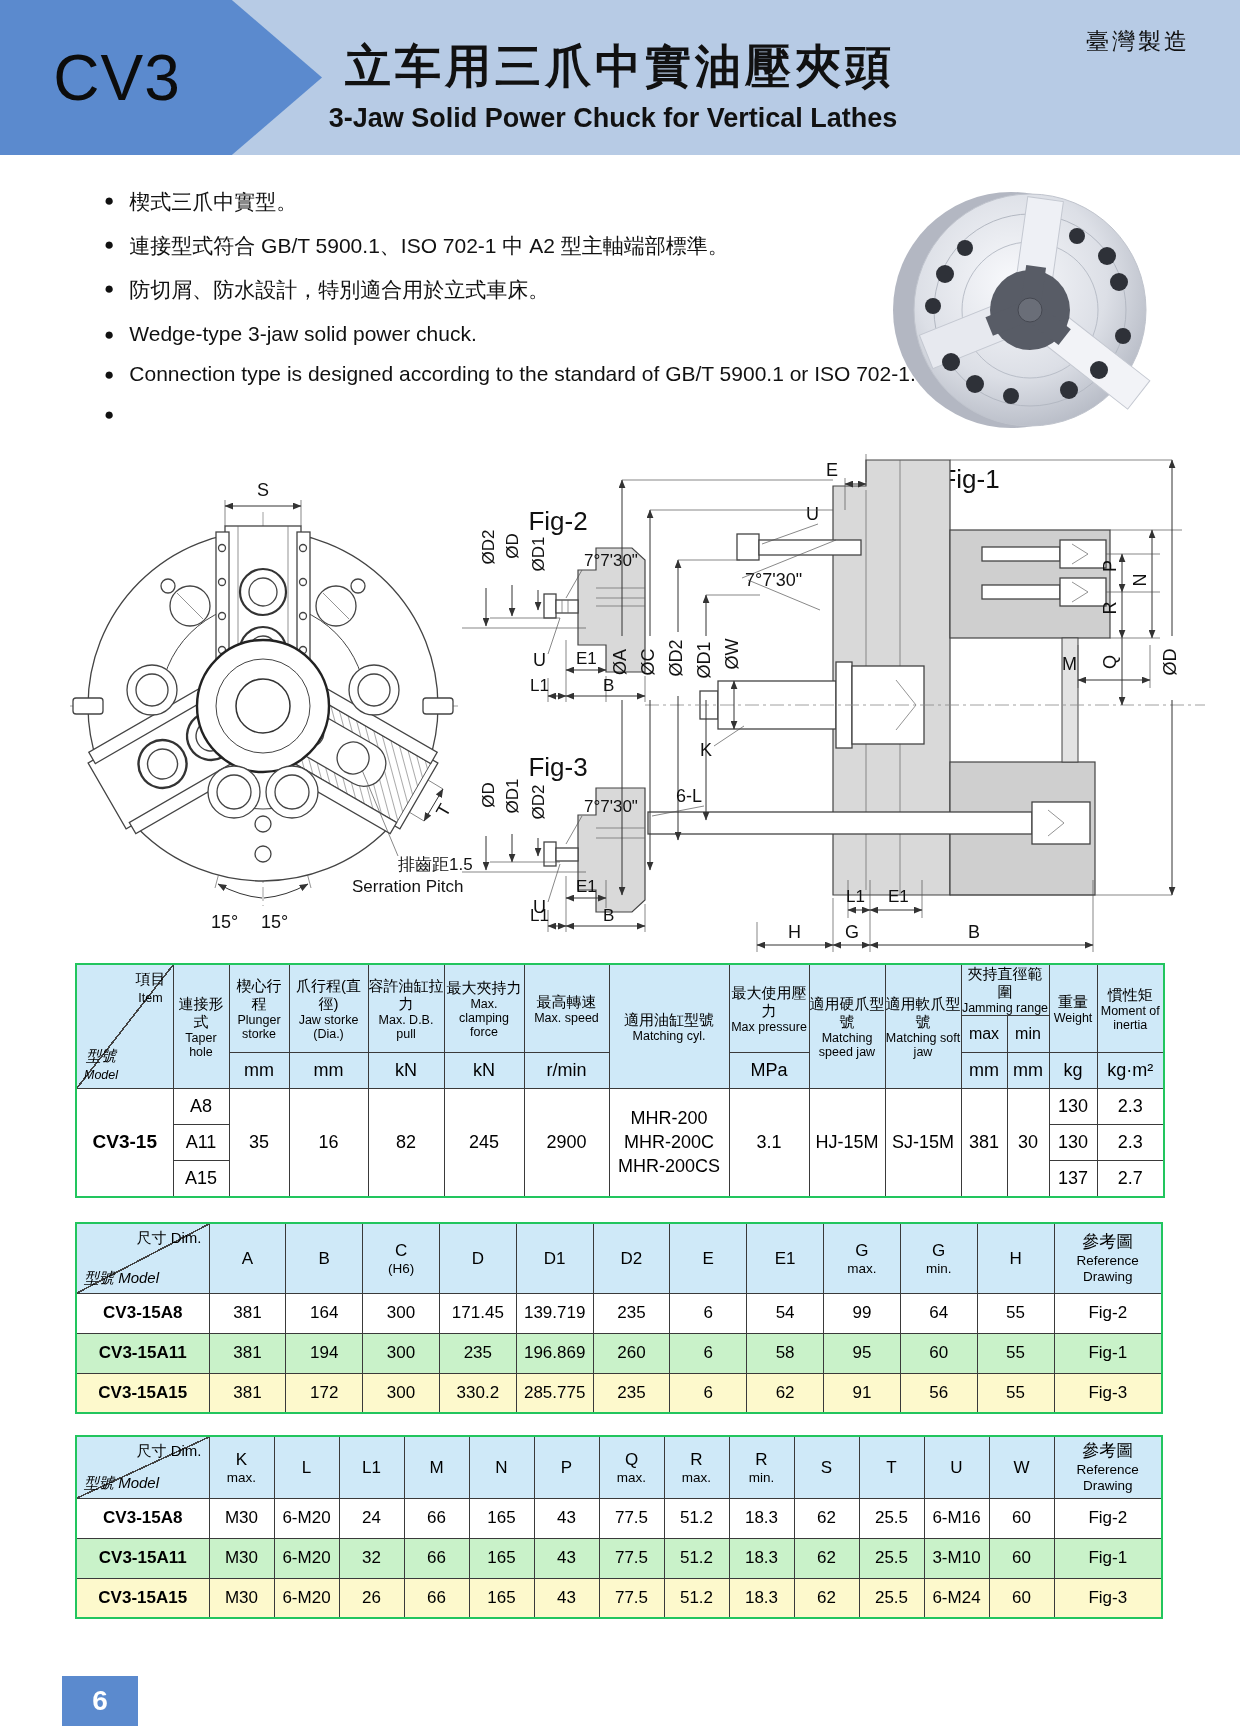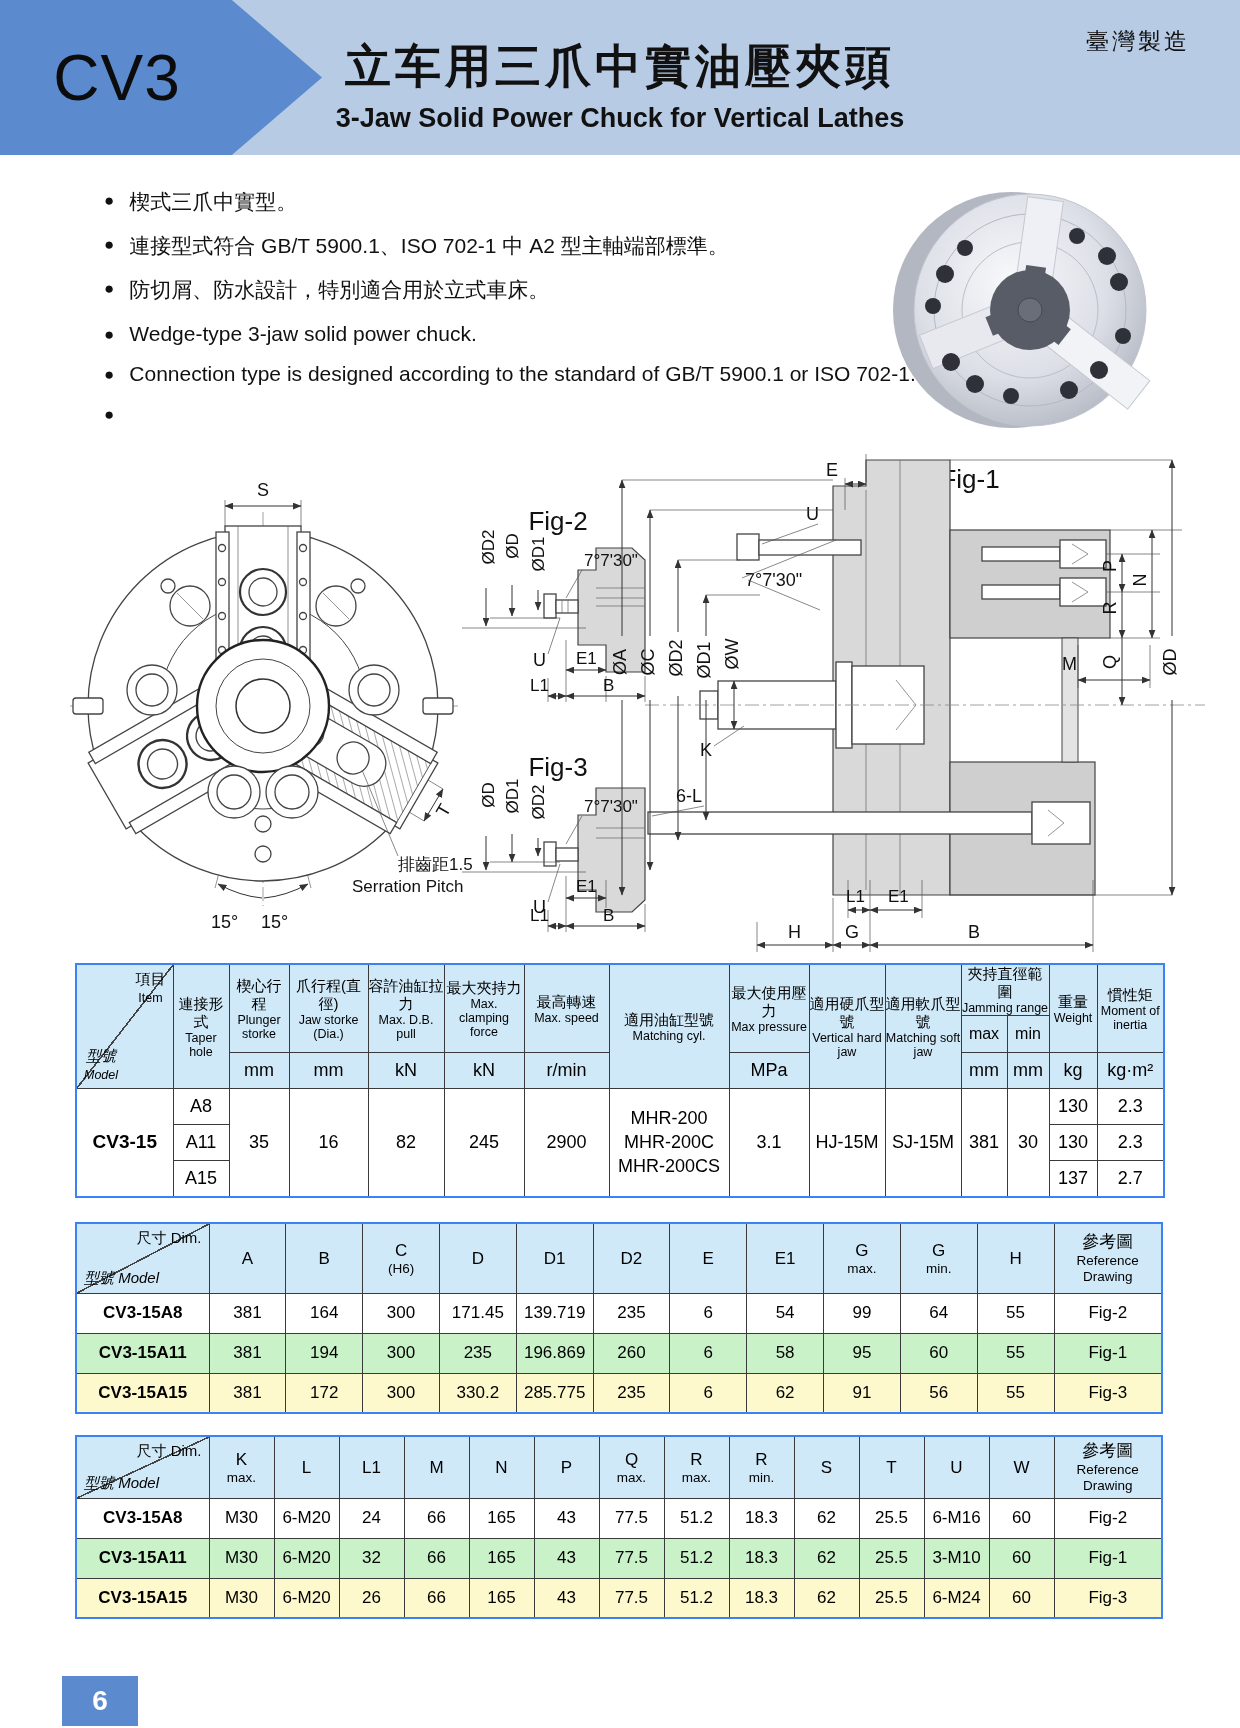--- a/index.html
+++ b/index.html
@@ -5,21 +5,21 @@
   html,body{margin:0;padding:0;background:#fff;font-family:"Liberation Sans",sans-serif;}
   #page{position:relative;width:1240px;height:1728px;background:#fff;overflow:hidden;}
 
   
   .banner{position:absolute;left:0;top:0;width:1240px;height:155px;background:#b7cbe5;padding-left:8px;}
   .arrow{position:absolute;left:0;top:0;width:322px;height:155px;background:#5b8ace;
          clip-path:polygon(0 0,72% 0,100% 50%,72% 100%,0 100%);}
   .arrow .code{position:absolute;left:0;top:0;width:234px;height:155px;display:flex;align-items:center;justify-content:center;
          font-size:64px;color:#0c0c0c;letter-spacing:1px;}
   .title-zh{position:absolute;left:320px;top:36px;width:600px;text-align:center;font-size:46px;font-weight:600;color:#111;letter-spacing:4px;}
-  .title-en{position:absolute;left:320px;top:103px;width:600px;text-align:center;font-size:27px;font-weight:600;color:#111;}
+  .title-en{position:absolute;left:313px;top:103px;width:600px;text-align:center;font-size:27px;font-weight:600;color:#111;}
   .made-in{position:absolute;right:58px;top:26px;font-size:23px;color:#111;letter-spacing:3px;}
 
   
   .features{position:absolute;left:104px;font-size:21px;color:#111;}
   .features .li{display:flex;align-items:flex-start;}
   .dot{font-size:17px;margin-right:15px;line-height:26px;}
   #features-zh{top:188px;} #features-zh .li{margin-bottom:16px;}
   #features-en{top:322px;} #features-en .li{margin-bottom:14px;}
 
   
@@ -31,21 +31,21 @@
   .gray{fill:#d9d9d9;stroke:#444;stroke-width:1.2px;}
   .gray2{fill:#cfcfcf;stroke:#444;stroke-width:1.2px;}
   .thin{stroke:#666;stroke-width:.7px;fill:none;}
   .dim{stroke:#333;stroke-width:1px;fill:none;}
   .ext{stroke:#555;stroke-width:.7px;fill:none;}
   .cl{stroke:#888;stroke-width:.8px;fill:none;stroke-dasharray:14 4 3 4;}
   .lbl{font-size:18px;fill:#111;} .lbl-s{font-size:17px;fill:#111;} .fig{font-size:26px;fill:#111;}
 
   
   table{border-collapse:collapse;table-layout:fixed;}
-  .spec,.dimt{position:absolute;left:75px;width:1088px;border:2px solid #3b82f6;}
+  .spec,.dimt{position:absolute;left:75px;width:1088px;border:2px solid #22c55e;}
   .spec th,.spec td,.dimt th,.dimt td{border:1.5px solid #3a3a3a;text-align:center;vertical-align:middle;padding:0;overflow:hidden;}
   .spec thead th,.dimt thead th{background:#cfe9f8;font-weight:normal;}
   .spec .zh{font-size:15px;line-height:1.2;} .spec .en{font-size:12.5px;line-height:1.12;}
   .spec .hr1{height:40px;} .spec .hr2{height:37px;} .spec .hr3{height:36px;}
   .spec tbody tr{height:36px;} .spec tbody td{font-size:18px;background:#fff;}
   .spec td.model{font-weight:bold;font-size:19px;}
   .spec .units th{font-size:18px;}
   .spec .cyl span{display:block;line-height:1.35;}
   th.diag{position:relative;}
   .spec thead th.diag, .dimt thead th.diag{
@@ -489,21 +489,21 @@
         <th rowspan="3">
             <div class="zh">適用油缸型號</div>
             <div class="en">Matching cyl.</div>
           </th>
         <th rowspan="2">
             <div class="zh">最大使用壓力</div>
             <div class="en">Max pressure</div>
           </th>
         <th rowspan="3">
             <div class="zh">適用硬爪型號</div>
-            <div class="en">Vertical hard jaw</div>
+            <div class="en">Matching speed jaw</div>
           </th>
         <th rowspan="3">
             <div class="zh">適用軟爪型號</div>
             <div class="en">Matching soft jaw</div>
           </th>
         <th colspan="2">
             <div class="zh">夾持直徑範圍</div>
             <div class="en">Jamming range</div>
           </th>
         <th rowspan="2">

